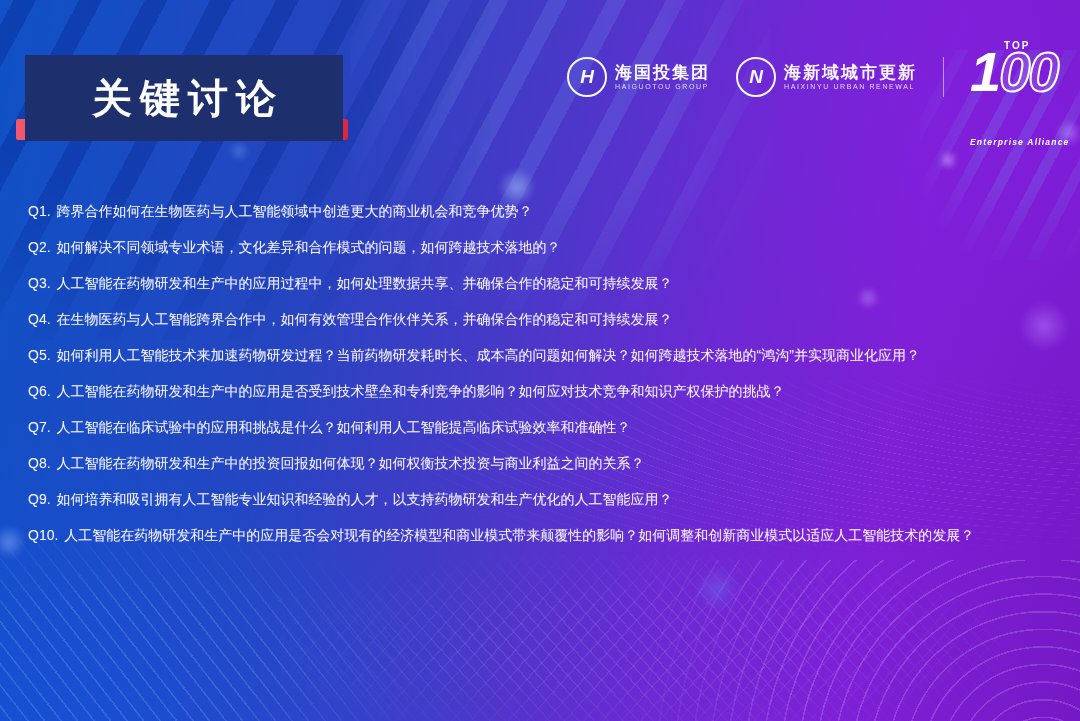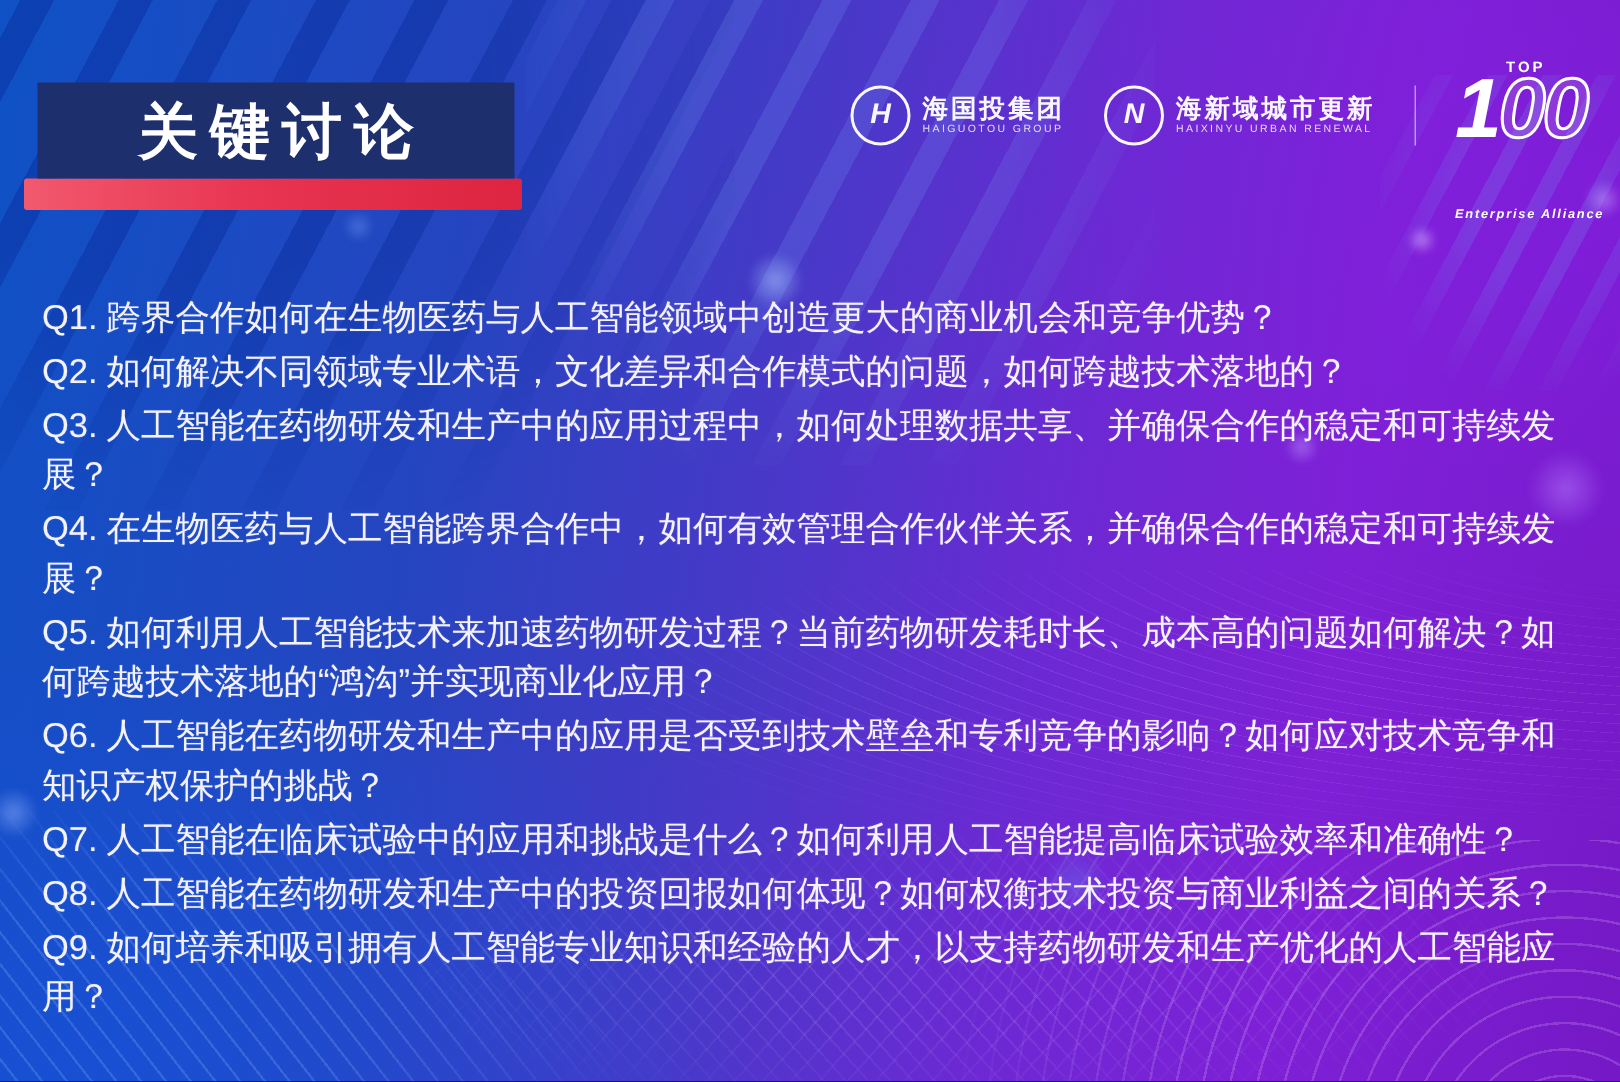--- a/index.html
+++ b/index.html
@@ -65,21 +65,21 @@
   .d2{left:938px;top:150px;width:20px;height:20px;background:radial-gradient(circle,rgba(210,180,255,.6),rgba(210,180,255,0) 70%);}
   .d3{left:1018px;top:300px;width:52px;height:52px;background:radial-gradient(circle,rgba(178,120,252,.55),rgba(178,120,252,0) 70%);}
   .d4{left:856px;top:286px;width:24px;height:24px;background:radial-gradient(circle,rgba(190,150,255,.5),rgba(190,150,255,0) 70%);}
   .d5{left:694px;top:566px;width:46px;height:46px;background:radial-gradient(circle,rgba(110,100,235,.55),rgba(110,100,235,0) 70%);}
   .d6{left:1056px;top:120px;width:26px;height:26px;background:radial-gradient(circle,rgba(200,170,255,.5),rgba(200,170,255,0) 70%);}
   .d7{left:-8px;top:525px;width:34px;height:34px;background:radial-gradient(circle,rgba(150,180,255,.5),rgba(150,180,255,0) 70%);}
   .d8{left:228px;top:140px;width:22px;height:22px;background:radial-gradient(circle,rgba(140,175,255,.35),rgba(140,175,255,0) 70%);}
 
   
   .title-box{
-    position:absolute;left:25px;top:55px;width:318px;height:64px;
+    position:absolute;left:25px;top:55px;width:318px;height:86px;
     background:#1e2f6e;
     display:flex;align-items:center;justify-content:center;
     z-index:3;
   }
   .title-text{
     color:#ffffff;font-size:40px;font-weight:bold;letter-spacing:8px;
     text-indent:8px;white-space:nowrap;
   }
   .title-bar{
     position:absolute;left:16px;top:119px;width:332px;height:21px;
@@ -122,21 +122,21 @@
     font-size:8.5px;font-weight:bold;font-style:italic;letter-spacing:1.2px;white-space:nowrap;margin-top:43px;
   }
 
   
   .questions{
     position:absolute;left:28px;top:195px;width:1027px;z-index:3;
   }
   .q{
     margin:0 0 3px 0;
     color:#f5f2ff;
-    font-size:23px;line-height:33px;font-weight:500;
+    font-size:14px;line-height:33px;font-weight:500;
     text-shadow:0 0 1px rgba(255,255,255,.25);
   }
   .q .q-label{margin-right:6px;}
 </style>
 </head>
 <body>
 
 <div class="slide">
 
   <div class="decor stripes-topleft"></div>
@@ -186,15 +186,16 @@
   <div class="questions">
     <p class="q"><span class="q-label">Q1.</span><span>跨界合作如何在生物医药与人工智能领域中创造更大的商业机会和竞争优势？</span></p>
     <p class="q"><span class="q-label">Q2.</span><span>如何解决不同领域专业术语，文化差异和合作模式的问题，如何跨越技术落地的？</span></p>
     <p class="q"><span class="q-label">Q3.</span><span>人工智能在药物研发和生产中的应用过程中，如何处理数据共享、并确保合作的稳定和可持续发展？</span></p>
     <p class="q"><span class="q-label">Q4.</span><span>在生物医药与人工智能跨界合作中，如何有效管理合作伙伴关系，并确保合作的稳定和可持续发展？</span></p>
     <p class="q"><span class="q-label">Q5.</span><span>如何利用人工智能技术来加速药物研发过程？当前药物研发耗时长、成本高的问题如何解决？如何跨越技术落地的“鸿沟”并实现商业化应用？</span></p>
     <p class="q"><span class="q-label">Q6.</span><span>人工智能在药物研发和生产中的应用是否受到技术壁垒和专利竞争的影响？如何应对技术竞争和知识产权保护的挑战？</span></p>
     <p class="q"><span class="q-label">Q7.</span><span>人工智能在临床试验中的应用和挑战是什么？如何利用人工智能提高临床试验效率和准确性？</span></p>
     <p class="q"><span class="q-label">Q8.</span><span>人工智能在药物研发和生产中的投资回报如何体现？如何权衡技术投资与商业利益之间的关系？</span></p>
     <p class="q"><span class="q-label">Q9.</span><span>如何培养和吸引拥有人工智能专业知识和经验的人才，以支持药物研发和生产优化的人工智能应用？</span></p>
+    <p class="q"><span class="q-label">Q10.</span><span>人工智能在药物研发和生产中的应用是否会对现有的经济模型和商业模式带来颠覆性的影响？如何调整和创新商业模式以适应人工智能技术的发展？</span></p>
   </div>
 
 </div>
 
 </body></html>

